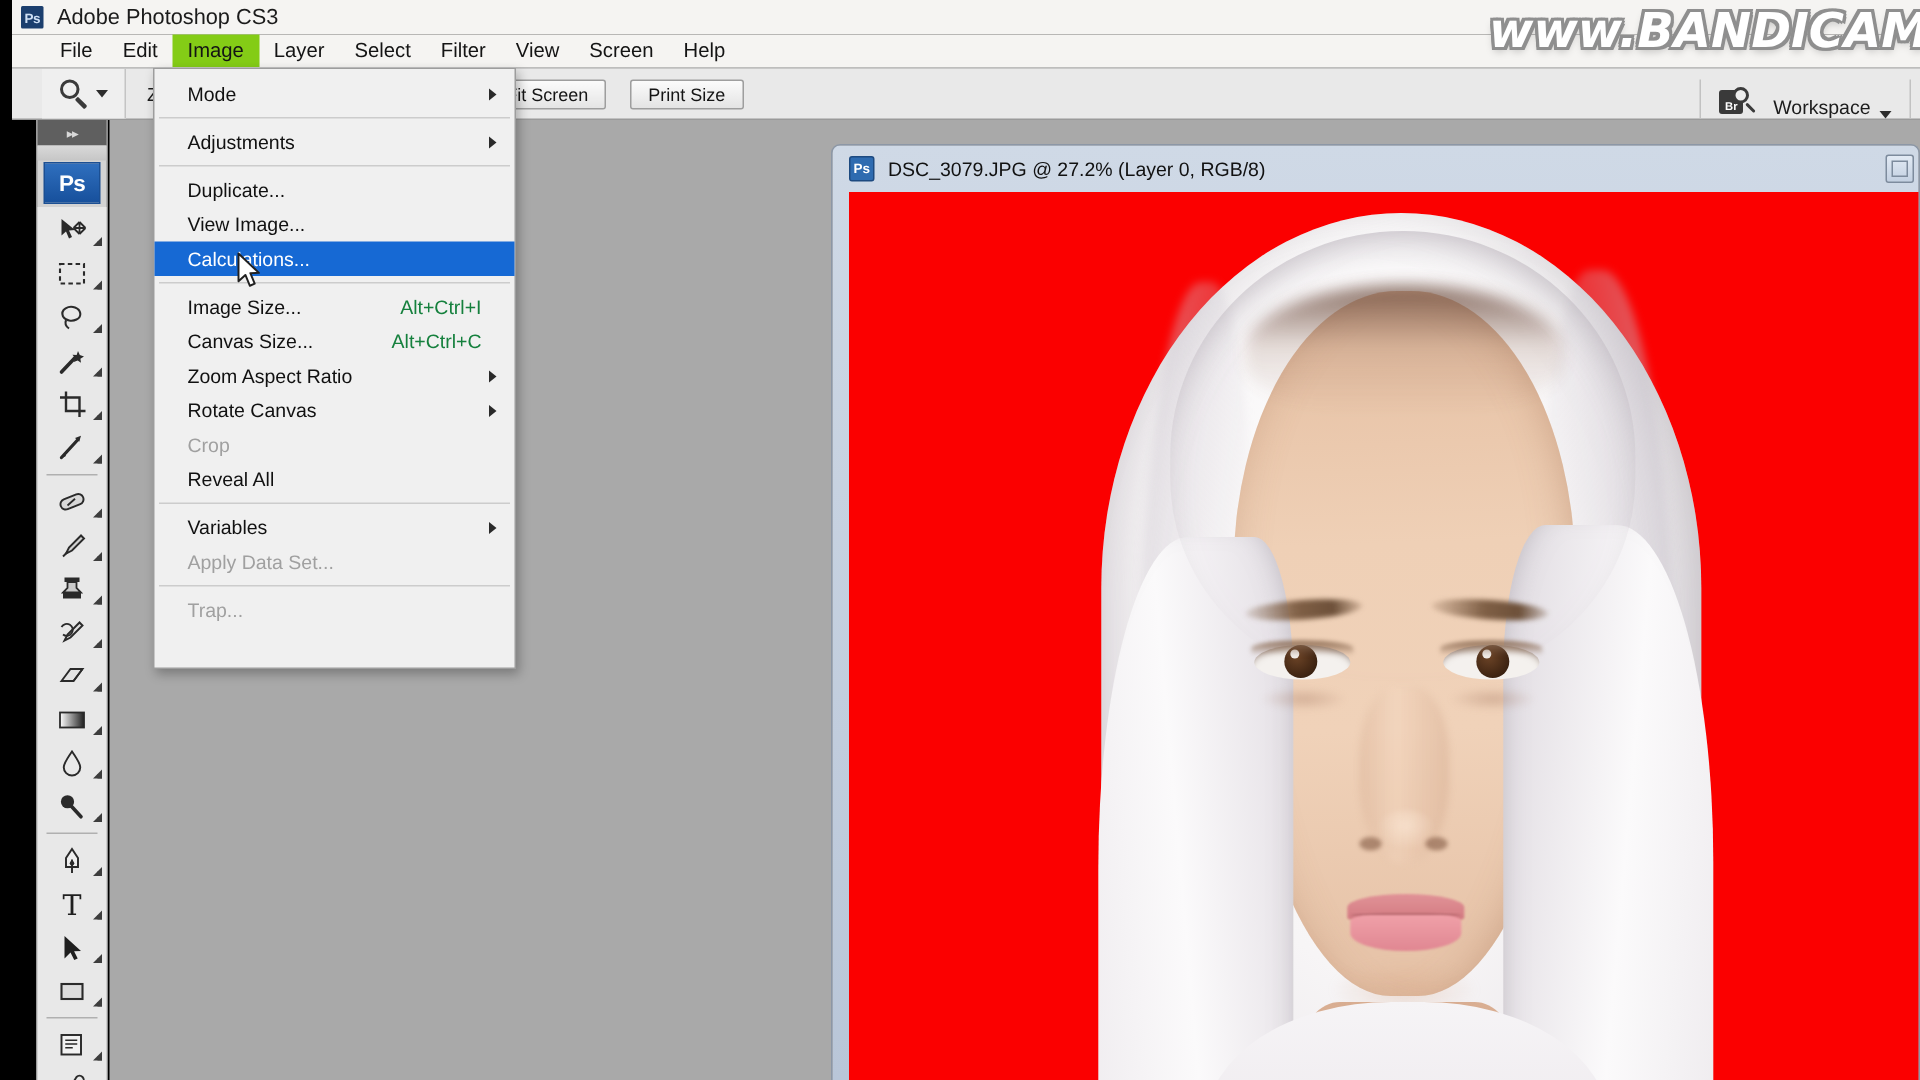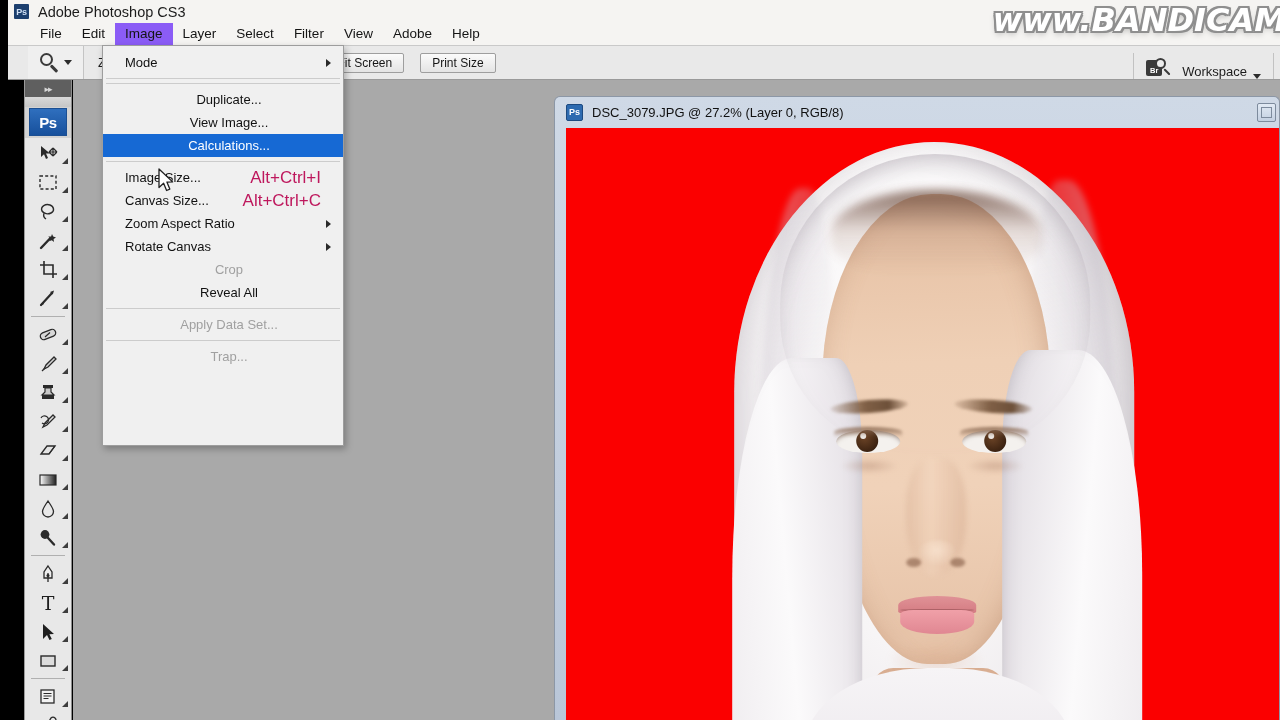--- a/index.html
+++ b/index.html
@@ -50,21 +50,21 @@
     display:flex; align-items:center;
     padding-left:22px;
   }
   .menu-item{
     font-size:13.5px; color:#141414;
     padding:2px 10px 3px 10px;
     white-space:nowrap; cursor:default;
     line-height:17px;
   }
   .menu-item.active{
-    background:#8b5cf6;
+    background:#84cc16;
   }
 
   
   .optionsbar{
     position:absolute; left:8px; top:45px; width:1272px; height:35px;
     background:#e9e9e9;
     border-top:1px solid #c9c9c9;
     border-bottom:1px solid #9a9a9a;
     display:flex; align-items:center;
   }
@@ -348,26 +348,25 @@
     background:#f0f0f0;
     border:1px solid #9d9d9d;
     box-shadow:2px 3px 7px rgba(0,0,0,.28);
     padding:5px 0 4px 0;
   }
   .mrow{
     height:23px; display:flex; align-items:center;
     padding-left:22px; padding-right:10px;
     font-size:13px; color:#111; white-space:nowrap;
     position:relative;
-    justify-content:center;
   }
   .mrow.disabled{ color:#a0a0a0; }
   .mrow.sel{ background:#1669d4; color:#fff; }
   .mrow .accel{
-    margin-left:auto; font-size:17px; color:#be185d;
+    margin-left:auto; font-size:13px; color:#15803d;
     padding-right:12px;
   }
   .mrow .submenu-arrow{
     margin-left:auto;
     width:0;height:0;
     border-top:4px solid transparent;border-bottom:4px solid transparent;
     border-left:5px solid #2a2a2a;
     margin-right:2px;
   }
   .msep{ height:1px; background:#cccccc; margin:4px 3px; }
@@ -406,21 +405,21 @@
   </div>
 
   <div class="menubar" id="menubar">
       <div class="menu-item">File</div>
       <div class="menu-item">Edit</div>
       <div class="menu-item active">Image</div>
       <div class="menu-item">Layer</div>
       <div class="menu-item">Select</div>
       <div class="menu-item">Filter</div>
       <div class="menu-item">View</div>
-      <div class="menu-item">Adobe</div>
+      <div class="menu-item">Screen</div>
       <div class="menu-item">Help</div>
     </div>
 
   <div class="optionsbar">
     <div class="opt-tool">
       <div class="magnifier">
         <div class="lens"></div>
           <div class="handle"></div>
       </div>
       <div class="tri-down"></div>
@@ -644,20 +643,24 @@
         </div>
       </div>
   </div>
 
   <div class="dropdown" id="dropdown">
       <div class="mrow">
         <span>Mode</span>
         <span class="submenu-arrow"></span>
       </div>
       <div class="msep"></div>
+      <div class="mrow">
+        <span>Adjustments</span>
+        <span class="submenu-arrow"></span>
+      </div>
       <div class="msep"></div>
       <div class="mrow">
         <span>Duplicate...</span>
       </div>
       <div class="mrow">
         <span>View Image...</span>
       </div>
       <div class="mrow sel">
         <span>Calculations...</span>
       </div>
@@ -678,20 +681,24 @@
         <span>Rotate Canvas</span>
         <span class="submenu-arrow"></span>
       </div>
       <div class="mrow disabled">
         <span>Crop</span>
       </div>
       <div class="mrow">
         <span>Reveal All</span>
       </div>
       <div class="msep"></div>
+      <div class="mrow">
+        <span>Variables</span>
+        <span class="submenu-arrow"></span>
+      </div>
       <div class="mrow disabled">
         <span>Apply Data Set...</span>
       </div>
       <div class="msep"></div>
       <div class="mrow disabled">
         <span>Trap...</span>
       </div>
     </div>
 
   <svg class="cursor" viewBox="0 0 18 26" style="left: 158px; top: 168px;">

